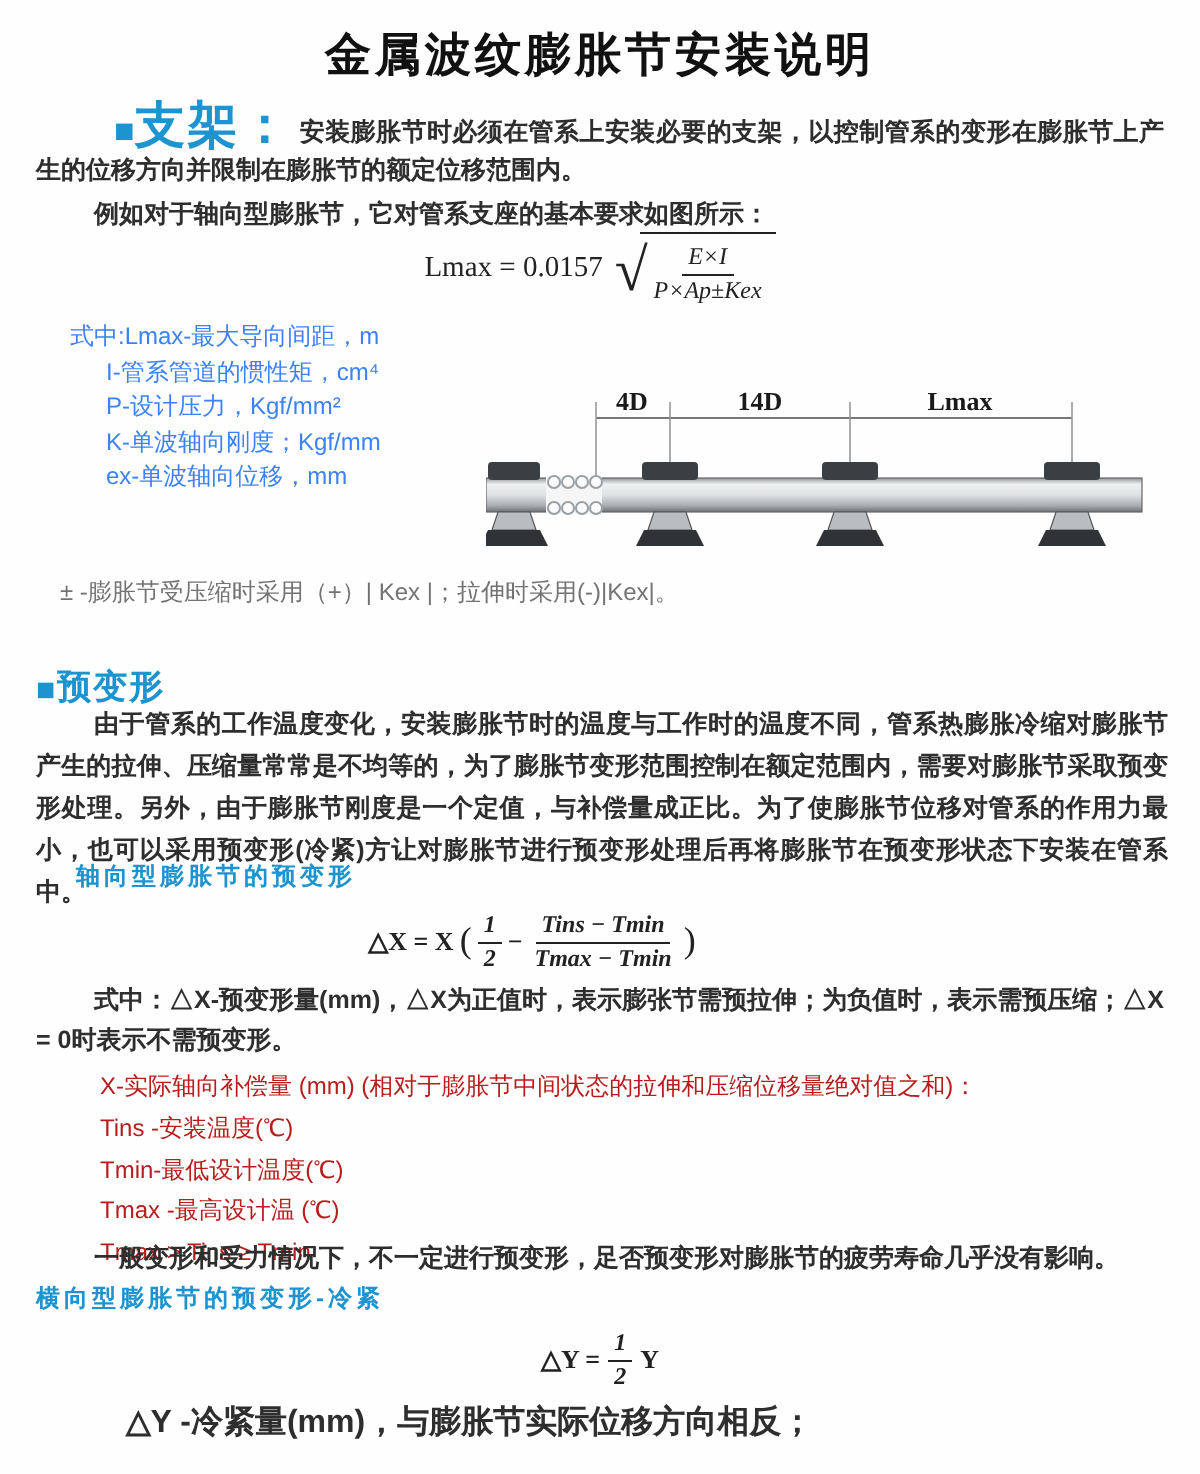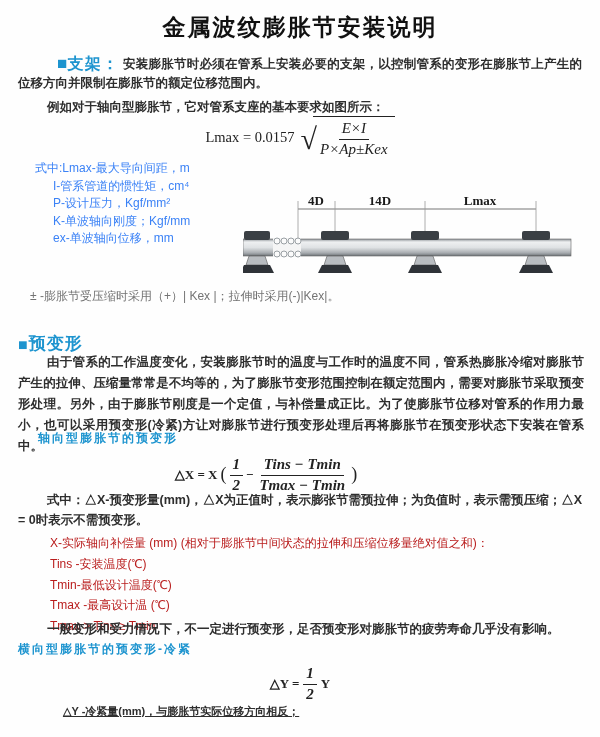--- a/index.html
+++ b/index.html
@@ -4,50 +4,50 @@
 <style>
   html,body{margin:0;padding:0;background:#ffffff;}
   .page{position:relative;width:600px;height:737px;background:#fefefe;overflow:hidden;
         font-family:"Liberation Sans",sans-serif;color:#333;}
   .abs{position:absolute;}
   .title{top:12px;left:0;width:100%;text-align:center;font-size:23px;font-weight:bold;
          color:#111;letter-spacing:2px;}
   .para{font-size:12.5px;line-height:19px;text-align:justify;font-weight:600;color:#2e2e2e;}
   .p1{top:54px;left:18px;width:564px;text-indent:39px;}
   .sec-marker{color:#1d94cf;font-size:17px;vertical-align:-1px;font-style:normal;}
-  .sec-inline{color:#1d94cf;font-size:16px;font-weight:bold;vertical-align:-1px;letter-spacing:1px;}
+  .sec-inline{color:#1d94cf;font-size:25px;font-weight:bold;vertical-align:-1px;letter-spacing:1px;}
   .p2{top:98px;left:18px;width:564px;text-indent:29px;}
   .formula{display:flex;justify-content:center;align-items:center;width:100%;
            font-family:"Liberation Serif",serif;color:#222;}
   .f1{top:116px;left:0;}
   .f1 .lhs{font-weight:normal;font-size:14.5px;margin-right:6px;}
   .sqrt{font-size:30px;line-height:1;margin-right:-4px;transform:translateY(1px);font-weight:bold;}
   .radicand{border-top:1.6px solid #222;padding:2px 4px 0;display:inline-block;}
   .frac{display:inline-flex;flex-direction:column;align-items:center;
-        font-size:15px;font-style:italic;line-height:1.3;font-family:"Liberation Serif",serif;}
+        font-size:12px;font-style:italic;line-height:1.3;font-family:"Liberation Serif",serif;}
   .frac .num{border-bottom:1px solid #222;padding:0 3px;}
   .frac .den{padding:0 3px;}
   .defs{top:160px;left:35px;width:240px;font-size:12px;line-height:17.6px;color:#3b82f6;}
   .defs .sub{margin-left:18px;}
   .diagram{top:193px;left:243px;}
   .pm-line{top:288px;left:30px;width:560px;font-size:12px;color:#737373;}
   .consult{top:308px;left:18px;width:564px;text-indent:29px;}
   .sec-head{font-size:17px;font-weight:bold;color:#1d94cf;letter-spacing:1px;}
   .h2{top:332px;left:18px;}
   .body2{top:352px;left:18px;width:566px;line-height:21px;text-indent:29px;}
   .sub-head{font-size:12px;font-weight:bold;color:#1d94cf;letter-spacing:2px;}
   .h3{top:430px;left:38px;}
   .f2{top:455px;left:0;transform:translateX(-34px);font-size:13px;font-weight:600;gap:3px;}
   .f2 .paren{font-size:18px;font-weight:400;transform:translateY(-1px);}
   .explain{top:490px;left:18px;width:564px;line-height:20px;text-indent:29px;}
   .defs2{top:533px;left:50px;width:530px;font-size:12px;line-height:20.8px;color:#b91c1c;}
   .note1{top:620px;left:18px;width:564px;text-indent:29px;}
   .h4{top:641px;left:18px;}
   .f3{top:664px;left:0;font-size:13px;font-weight:600;gap:4px;}
-  .note2{top:702px;left:63px;font-size:11px;text-decoration:underline;}
+  .note2{top:702px;left:63px;font-size:16px;}
   svg text{font-family:"Liberation Serif",serif;}
 </style>
 </head>
 <body>
 
 <div class="page">
 
   <div class="abs title">金属波纹膨胀节安装说明</div>
 
   <div class="abs para p1">

